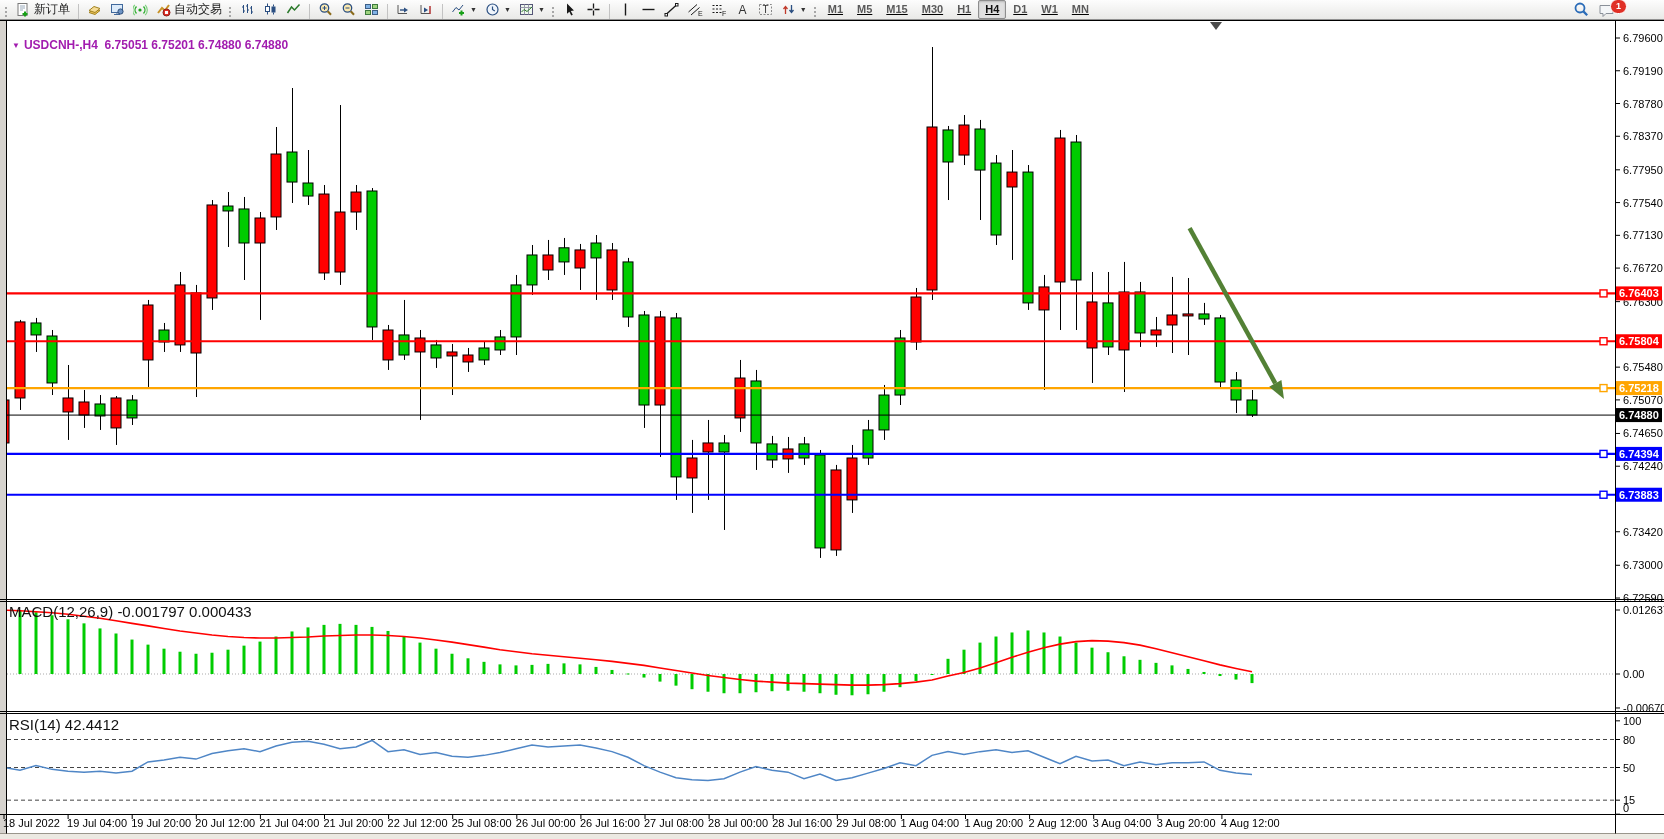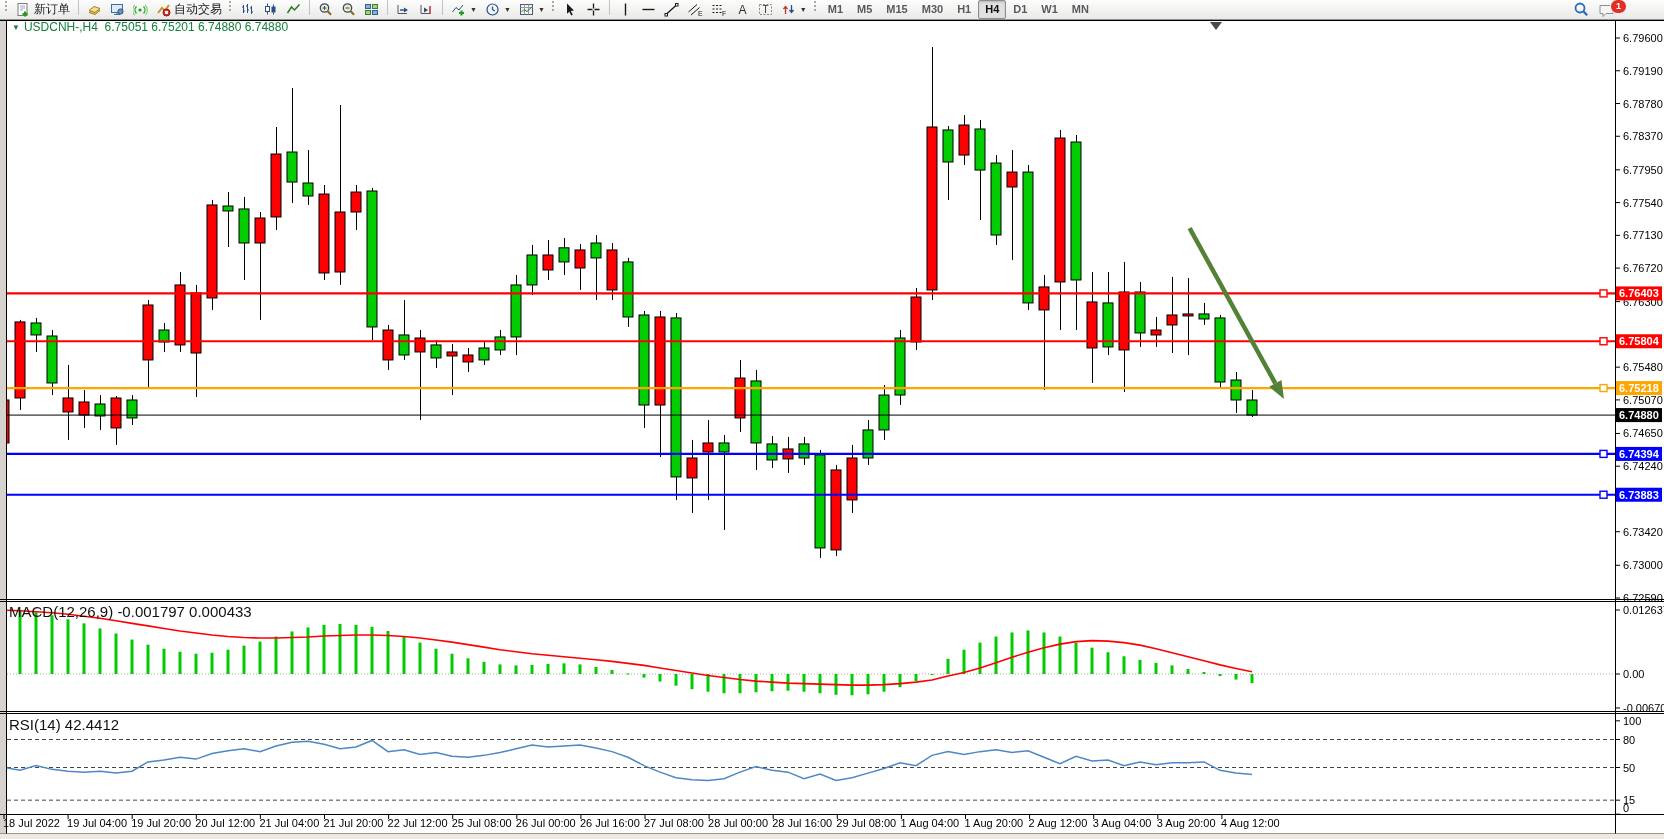--- a/index.html
+++ b/index.html
@@ -1,39 +1,39 @@
 <!DOCTYPE html>
 <html><head>
 <meta charset="utf-8">
 <style>
   html,body{margin:0;padding:0;width:1664px;height:839px;overflow:hidden;background:#fff;
     font-family:"Liberation Sans",sans-serif;-webkit-font-smoothing:antialiased;}
   #cv{position:absolute;left:0;top:0;z-index:0;}
   
   .toolbar{position:absolute;left:0;top:0;width:1664px;height:20px;z-index:5;
-    display:flex;align-items:flex-start;box-sizing:border-box;padding:0 2px;
+    display:flex;align-items:flex-end;box-sizing:border-box;padding:0 2px;
     background:linear-gradient(#fdfdfd,#e9e9e7);border-bottom:1px solid #919191;}
   .grip{width:4px;height:13px;margin:0 4px 0 2px;
     background-image:radial-gradient(#a7a7a7 1px,transparent 1.2px);background-size:4px 4px;}
   .sep{width:1px;height:15px;background:#c3c3c3;margin:0 4px;}
   .tb-btn{display:flex;align-items:center;gap:3px;height:17px;padding:0 3px;border:1px solid transparent;
     border-radius:2px;font-size:12px;color:#1a1a1a;cursor:default;white-space:nowrap;}
   .tb-icon{display:block;}
   .dd{font-size:7px;color:#333;margin-left:1px;}
-  .tf{display:flex;align-items:center;}
+  .tf{display:flex;align-items:center;text-decoration:underline;}
   .tf-btn{font-size:11px;font-weight:bold;color:#5a5a5a;padding:1px 6px;height:15px;line-height:15px;
     border:1px solid transparent;border-radius:2px;}
   .tf-btn.active{background:#e0e0e0;border:1px solid #8e8e8e;color:#111;
     box-shadow:inset 0 1px 2px rgba(0,0,0,.18);}
   .tb-right{margin-left:auto;display:flex;align-items:center;margin-right:42px;position:relative;}
   .badge{position:absolute;top:-2px;right:-8px;min-width:13px;height:13px;border-radius:8px;background:#e03026;
     color:#fff;font-size:9px;font-weight:bold;text-align:center;line-height:13px;padding:0 1px;
     border:1px solid #fff;}
   
-  .chart-title{position:absolute;left:12px;top:20px;z-index:3;font-size:12px;color:#15803d;}
+  .chart-title{position:absolute;left:12px;top:38px;z-index:3;font-size:12px;color:#a21caf;font-weight:bold;}
   .chart-title .tri{font-size:8px;position:relative;top:-1px;margin-right:4px;}
   .pane-label{position:absolute;z-index:3;font-size:15px;color:#111;}
   #macd-label{left:9px;top:603px;}
   #rsi-label{left:9px;top:716px;}
 </style>
 </head>
 <body>
 
 <svg id="cv" width="1664" height="839" viewBox="0 0 1664 839">
     <rect x="0" y="19" width="1664" height="820" fill="#ffffff"></rect>

